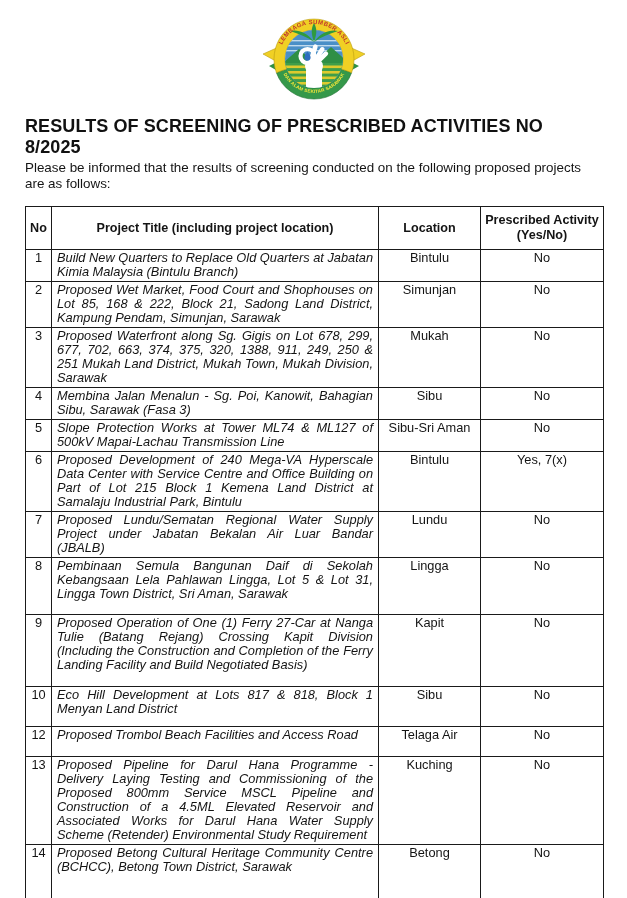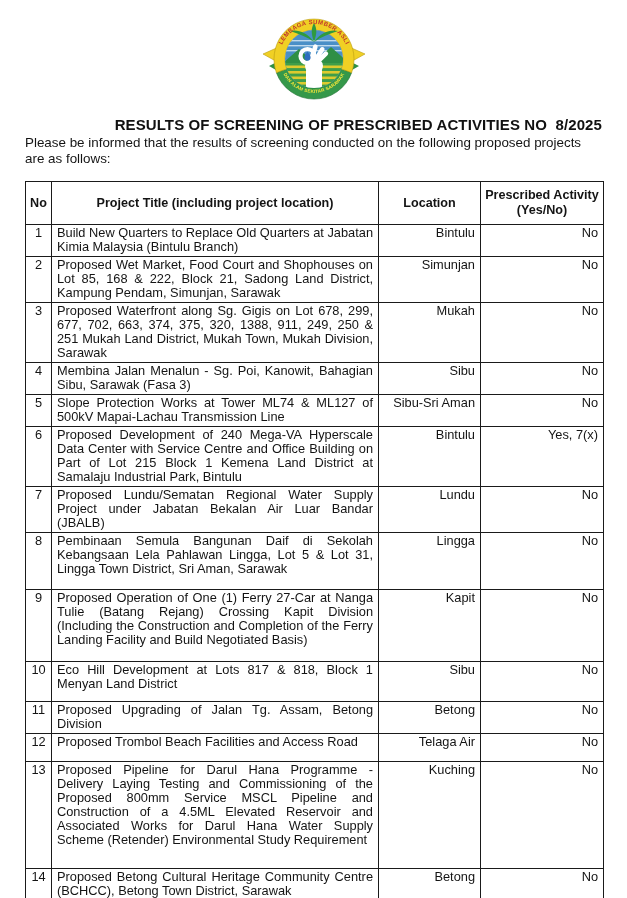--- a/index.html
+++ b/index.html
@@ -4,39 +4,39 @@
 <style>
   html,body{margin:0;padding:0;background:#ffffff;}
   body{
     width:627px;height:898px;
     font-family:"Liberation Sans","DejaVu Sans",sans-serif;
     color:#1c1c1c;
   }
   .page{box-sizing:border-box;width:627px;height:898px;padding:16px 25px 0 25px;background:#fff;}
   .logo-row{text-align:center;height:86px;line-height:0;}
   .doc-title{
-    font-size:15px;font-weight:bold;text-align:right;
+    font-size:18px;font-weight:bold;text-align:left;
     margin:14px 0 0 0;white-space:pre-wrap;letter-spacing:0.1px;color:#111;
   }
   .intro{font-size:13.4px;line-height:16px;margin:2px 0 0 0;color:#141414;}
   table.screening{
     border-collapse:collapse;table-layout:fixed;
     width:578px;margin-top:14px;
     font-size:12.8px;line-height:14px;color:#141414;
   }
   table.screening th,table.screening td{border:1px solid #1a1a1a;}
   table.screening th{
     font-weight:bold;text-align:center;vertical-align:middle;
     height:38px;padding:2px 2px;font-size:12.6px;line-height:15px;
   }
   .th-line{white-space:nowrap;}
   table.screening td{vertical-align:top;padding:1px 5px 2px 5px;}
   td.c-no{text-align:center;padding:1px 1px 2px 1px;}
-  td.c-title{text-align:justify;}
-  td.c-loc,td.c-act{text-align:right;}
+  td.c-title{text-align:justify;font-style:italic;}
+  td.c-loc,td.c-act{text-align:center;}
   tbody tr:nth-child(1){height:25px}
   tbody tr:nth-child(2){height:42px}
   tbody tr:nth-child(3){height:45px}
   tbody tr:nth-child(4){height:28px}
   tbody tr:nth-child(5){height:28px}
   tbody tr:nth-child(6){height:57px}
   tbody tr:nth-child(7){height:45px}
   tbody tr:nth-child(8){height:57px}
   tbody tr:nth-child(9){height:72px}
   tbody tr:nth-child(10){height:40px}
@@ -199,26 +199,20 @@
     <td class="c-act">No</td>
   </tr>
 
   <tr>
     <td class="c-no">10</td>
     <td class="c-title">Eco Hill Development at Lots 817 &amp; 818, Block 1 Menyan Land District</td>
     <td class="c-loc">Sibu</td>
     <td class="c-act">No</td>
   </tr>
 
-  <tr>
-    <td class="c-no">11</td>
-    <td class="c-title">Proposed Upgrading of Jalan Tg. Assam, Betong Division</td>
-    <td class="c-loc">Betong</td>
-    <td class="c-act">No</td>
-  </tr>
 
   <tr>
     <td class="c-no">12</td>
     <td class="c-title">Proposed Trombol Beach Facilities and Access Road</td>
     <td class="c-loc">Telaga Air</td>
     <td class="c-act">No</td>
   </tr>
 
   <tr>
     <td class="c-no">13</td>

